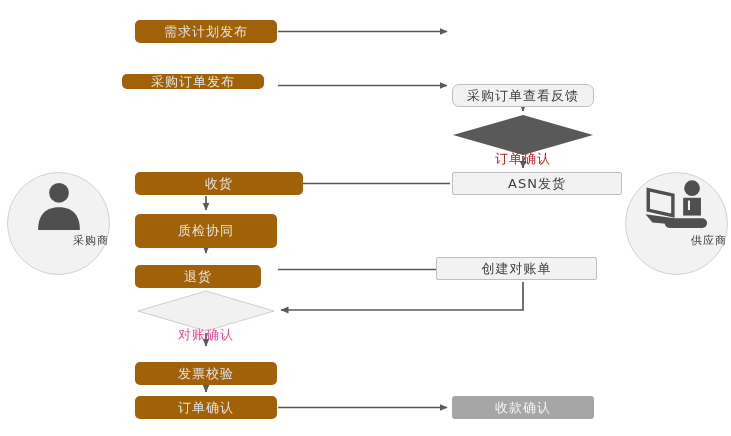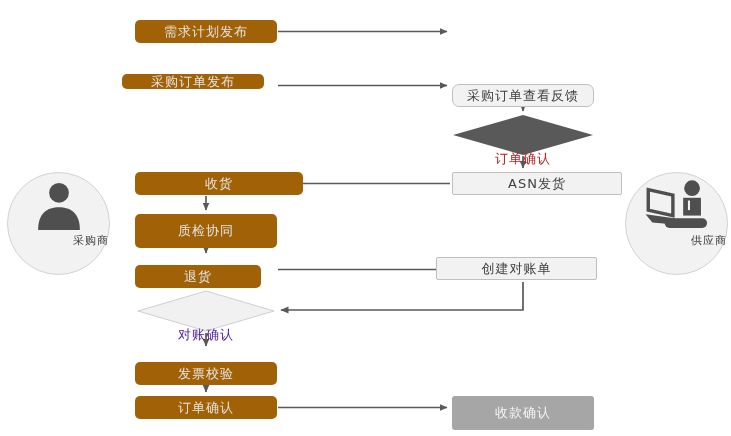--- a/index.html
+++ b/index.html
@@ -13,21 +13,21 @@
     display:flex; align-items:center; justify-content:center;
     font-size:13px; letter-spacing:1px; white-space:nowrap;
   }
   .node.dark   { background:#a16207; color:#e3e3e3; border-radius:5px; }
   .node.light  { background:#f2f2f2; border:1px solid #bfbfbf; color:#3f3f3f; border-radius:2px; }
   .node.medium { background:#a6a6a6; color:#f5f5f5; border-radius:3px; }
   .diamond { position:absolute; display:flex; align-items:center; justify-content:center; }
   .diamond svg { position:absolute; left:0; top:0; }
   .diamond .dlabel { position:relative; font-size:13px; letter-spacing:1px; white-space:nowrap; }
   .diamond.dark-d  .dlabel { color:#b91c1c;margin-top:48px; }
-  .diamond.light-d .dlabel { color:#4c1d95;margin-top:47px; }
+  .diamond.light-d .dlabel { color:#ec4899;margin-top:47px; }
   .actor {
     position:absolute; width:103px; height:103px; border-radius:50%;
     background:#f2f2f2; border:1px solid #d2d2d2; box-sizing:border-box;
   }
   .actor .aicon { position:absolute; left:0; right:0; top:7px; display:flex; justify-content:center; }
   .actor .alabel {
     position:absolute; left:0; right:0; top:60px; text-align:right;
     font-size:11px; color:#383838; letter-spacing:1px;
   }
 </style>
@@ -122,17 +122,17 @@
     </svg>
     <span class="dlabel">订单确认</span>
   </div>
 
   <div class="node light" style="left:452px; top:172px; width:170px; height:23px;">
     <span>ASN发货</span>
   </div>
   <div class="node light" style="left:436px; top:257px; width:161px; height:23px;">
     <span>创建对账单</span>
   </div>
-  <div class="node medium" style="left:452px; top:396px; width:142px; height:34px;">
+  <div class="node medium" style="left:452px; top:396px; width:142px; height:23px;">
     <span>收款确认</span>
   </div>
 
 </div>
 
 </body></html>

